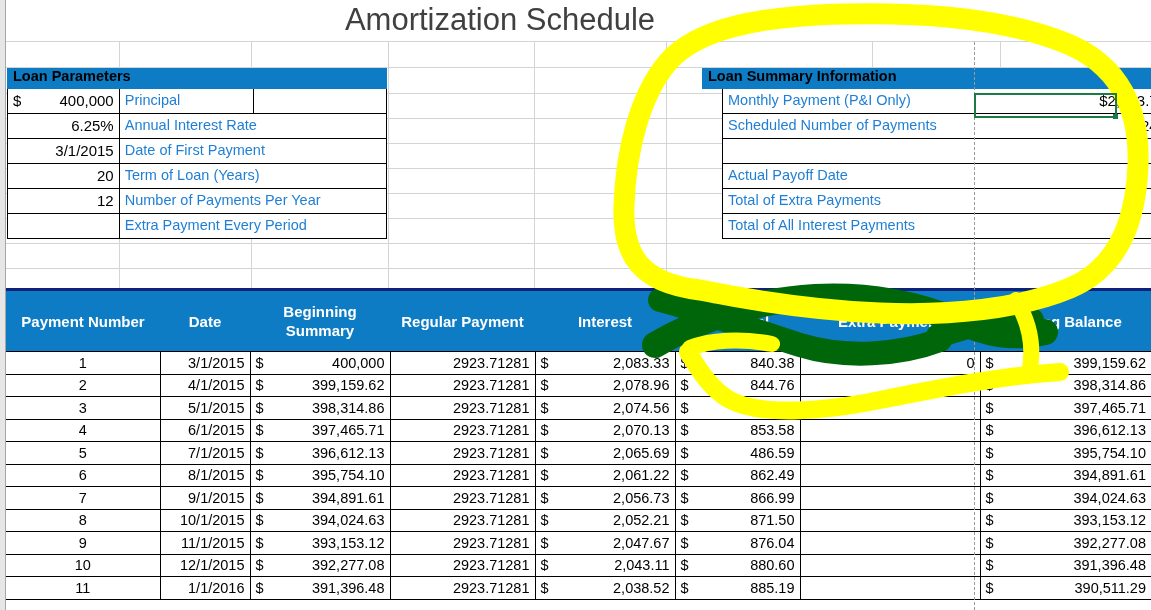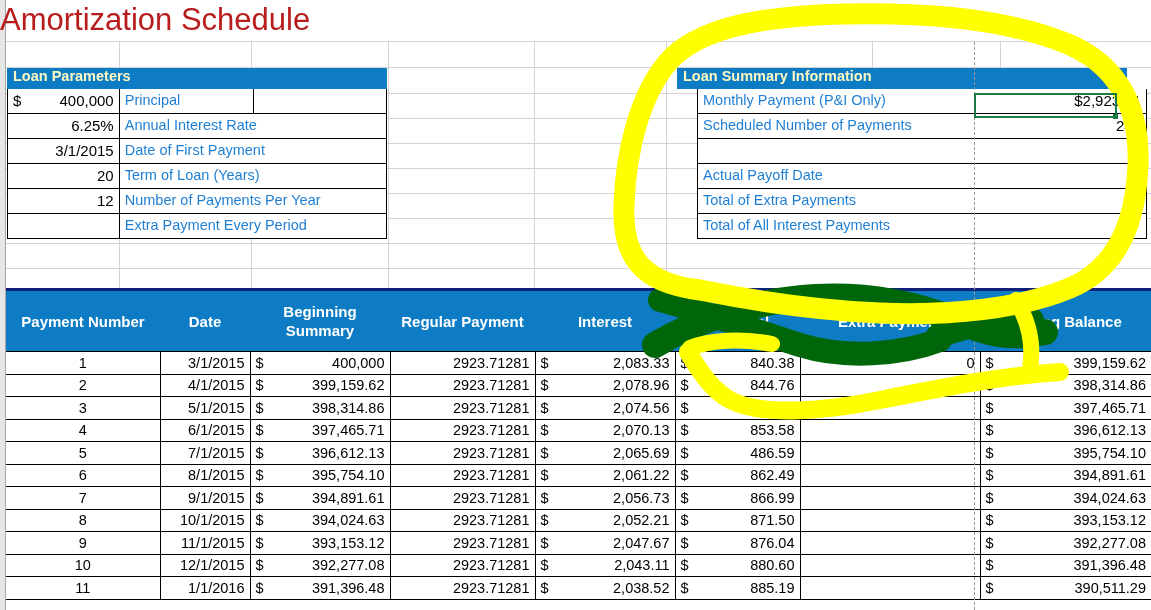--- a/index.html
+++ b/index.html
@@ -34,33 +34,33 @@
   .gridline-v { width: 1px; }
   .gridline-h { height: 1px; }
 
   
   .title {
     position: absolute;
     left: 0; top: 0;
     width: 1000px;
     height: 42px;
     line-height: 40px;
-    text-align: left;
-    color: #b91c1c;
+    text-align: center;
+    color: #404040;
     font-size: 31px;
     font-weight: normal;
     letter-spacing: 0px;
     white-space: nowrap;
   }
 
   
   .panel { position: absolute; }
   .panel-head {
     background: #0d7cc4;
-    color: #fef9c3;
+    color: #000000;
     font-weight: bold;
     font-size: 14.5px;
     padding: 0 0 2px 6px;
     height: 21px;
     line-height: 17px;
     white-space: nowrap;
     overflow: hidden;
   }
   .prow {
     display: flex;
@@ -97,21 +97,21 @@
   
   #loan-params { left: 7px; top: 68px; width: 380px; }
   #loan-params .panel-head { width: 380px; }
   #loan-params .prow { width: 380px; }
   #loan-params .val { width: 112px; border-right: 1px solid #000; }
   #loan-params .lbl { width: 134px; }
   #loan-params .xtra { width: 133px; border-left: 1px solid #000; }
   #loan-params .prow.norightcell .lbl { width: 267px; }
 
   
-  #loan-summary { left: 677px; top: 68px; width: 450px; }
+  #loan-summary { left: 702px; top: 68px; width: 450px; }
   #loan-summary .panel-head { width: 450px; }
   #loan-summary .prow { width: 450px; margin-left: 20px; }
   #loan-summary .lbl { width: 308px; }
   #loan-summary .val { width: 140px; }
 
   
   .sel-cell {
     position: absolute;
     left: 974px; top: 93px;
     width: 143px; height: 25px;

